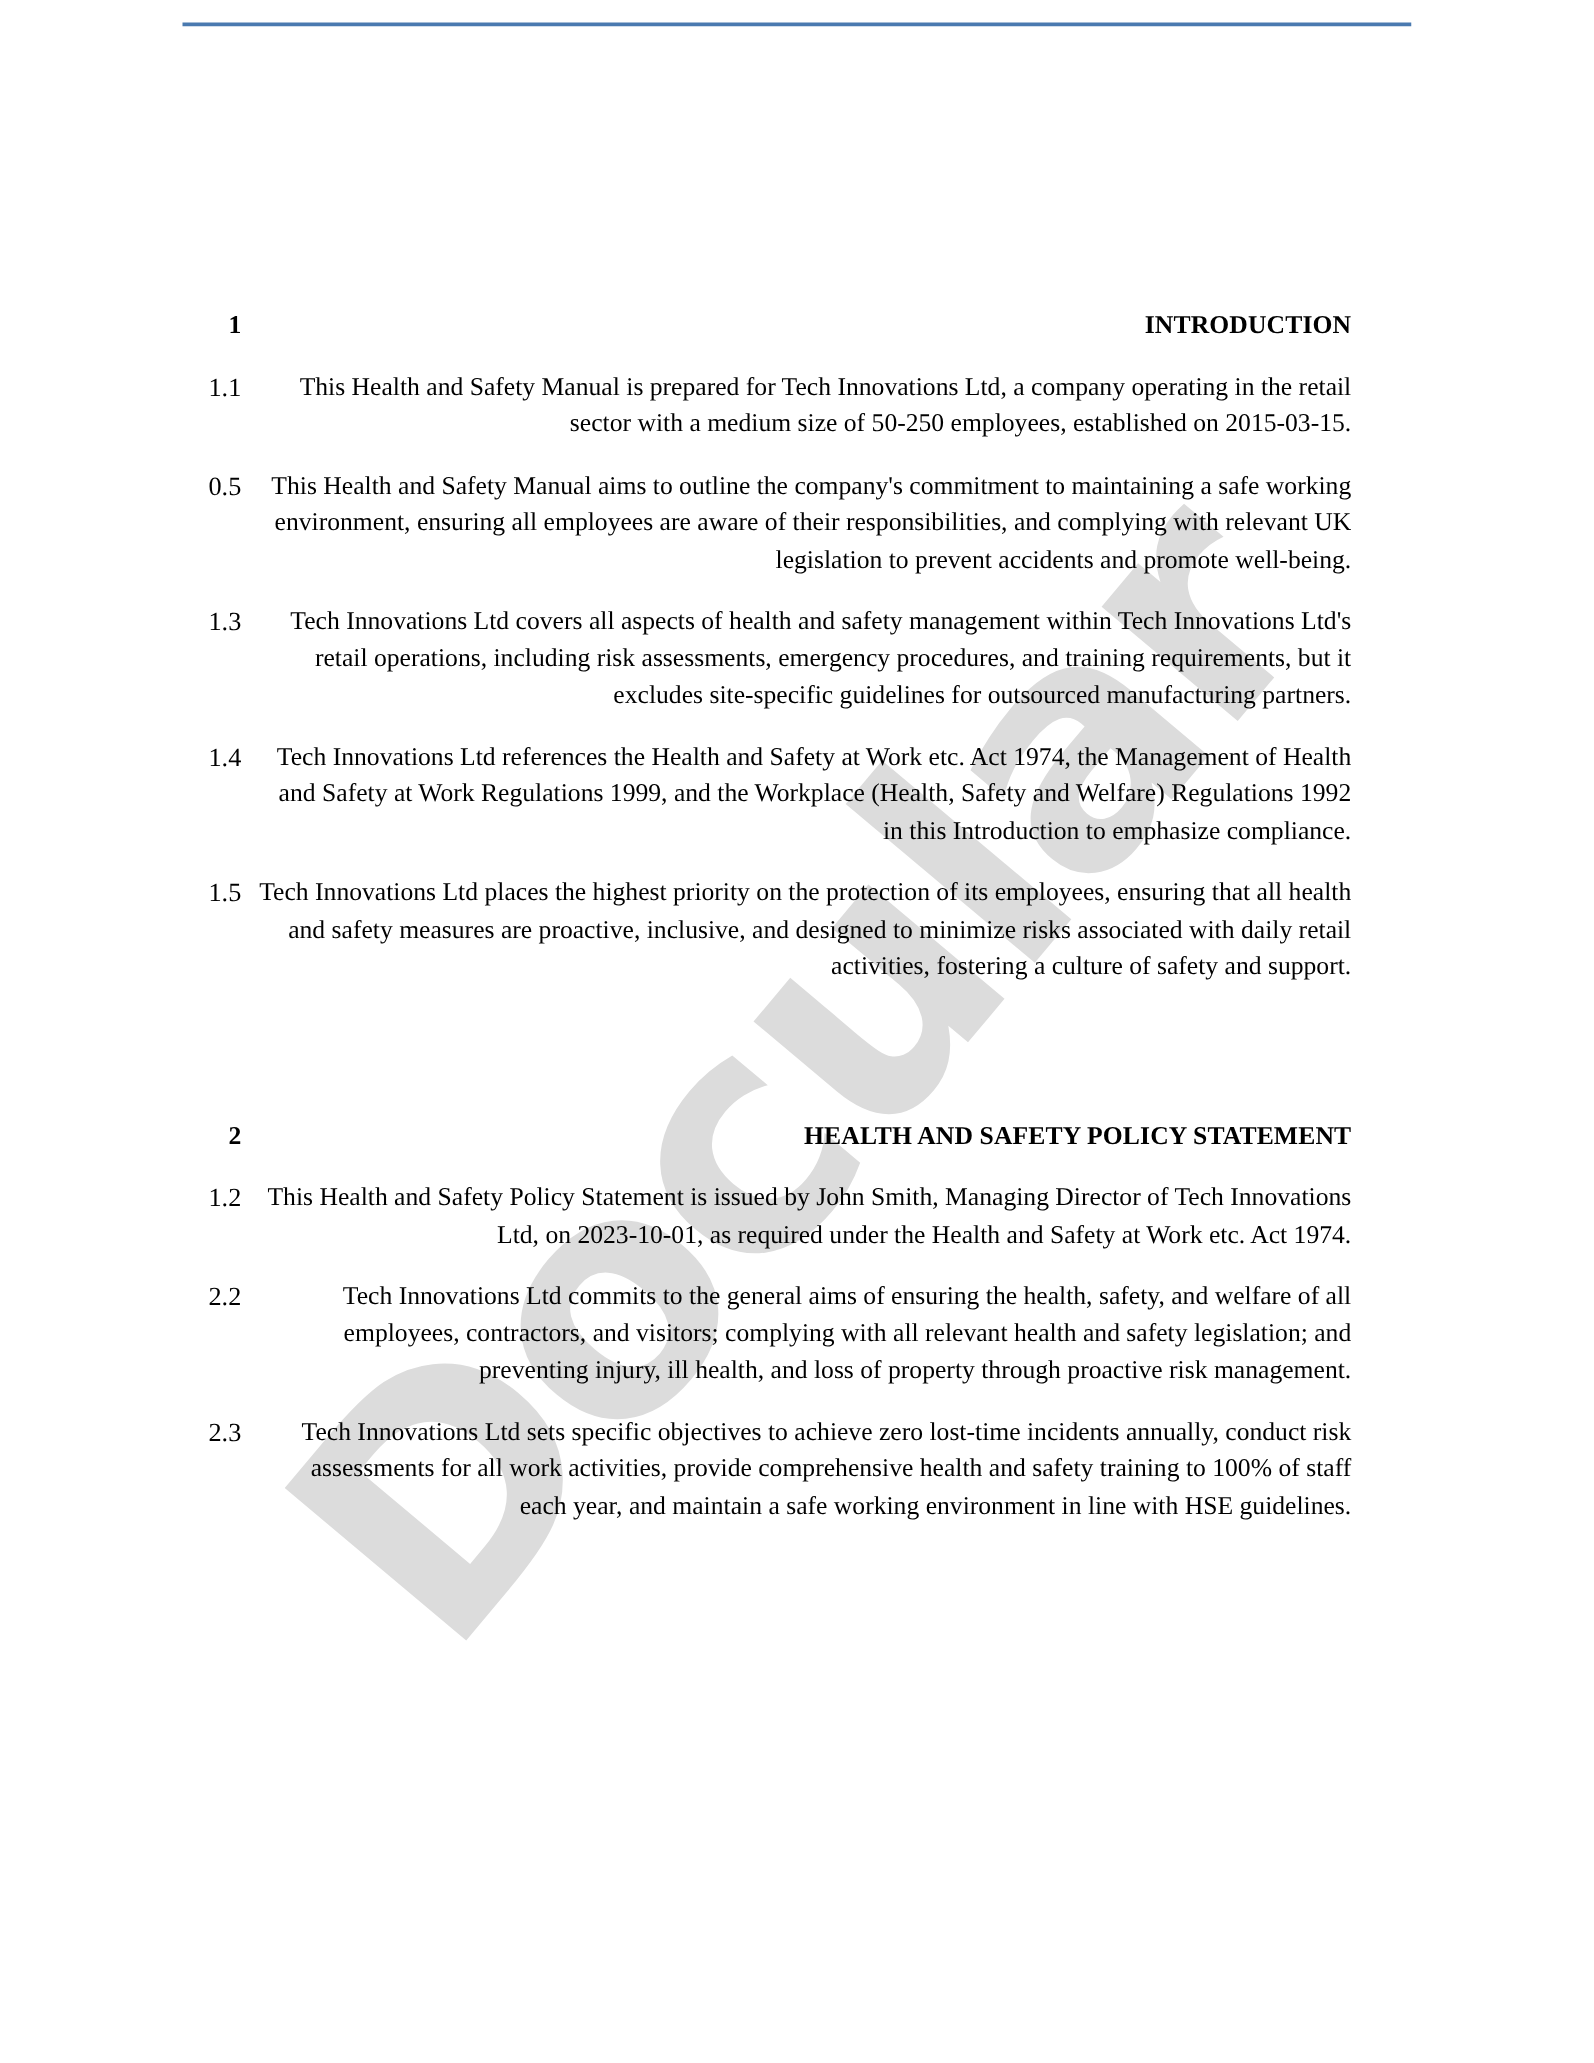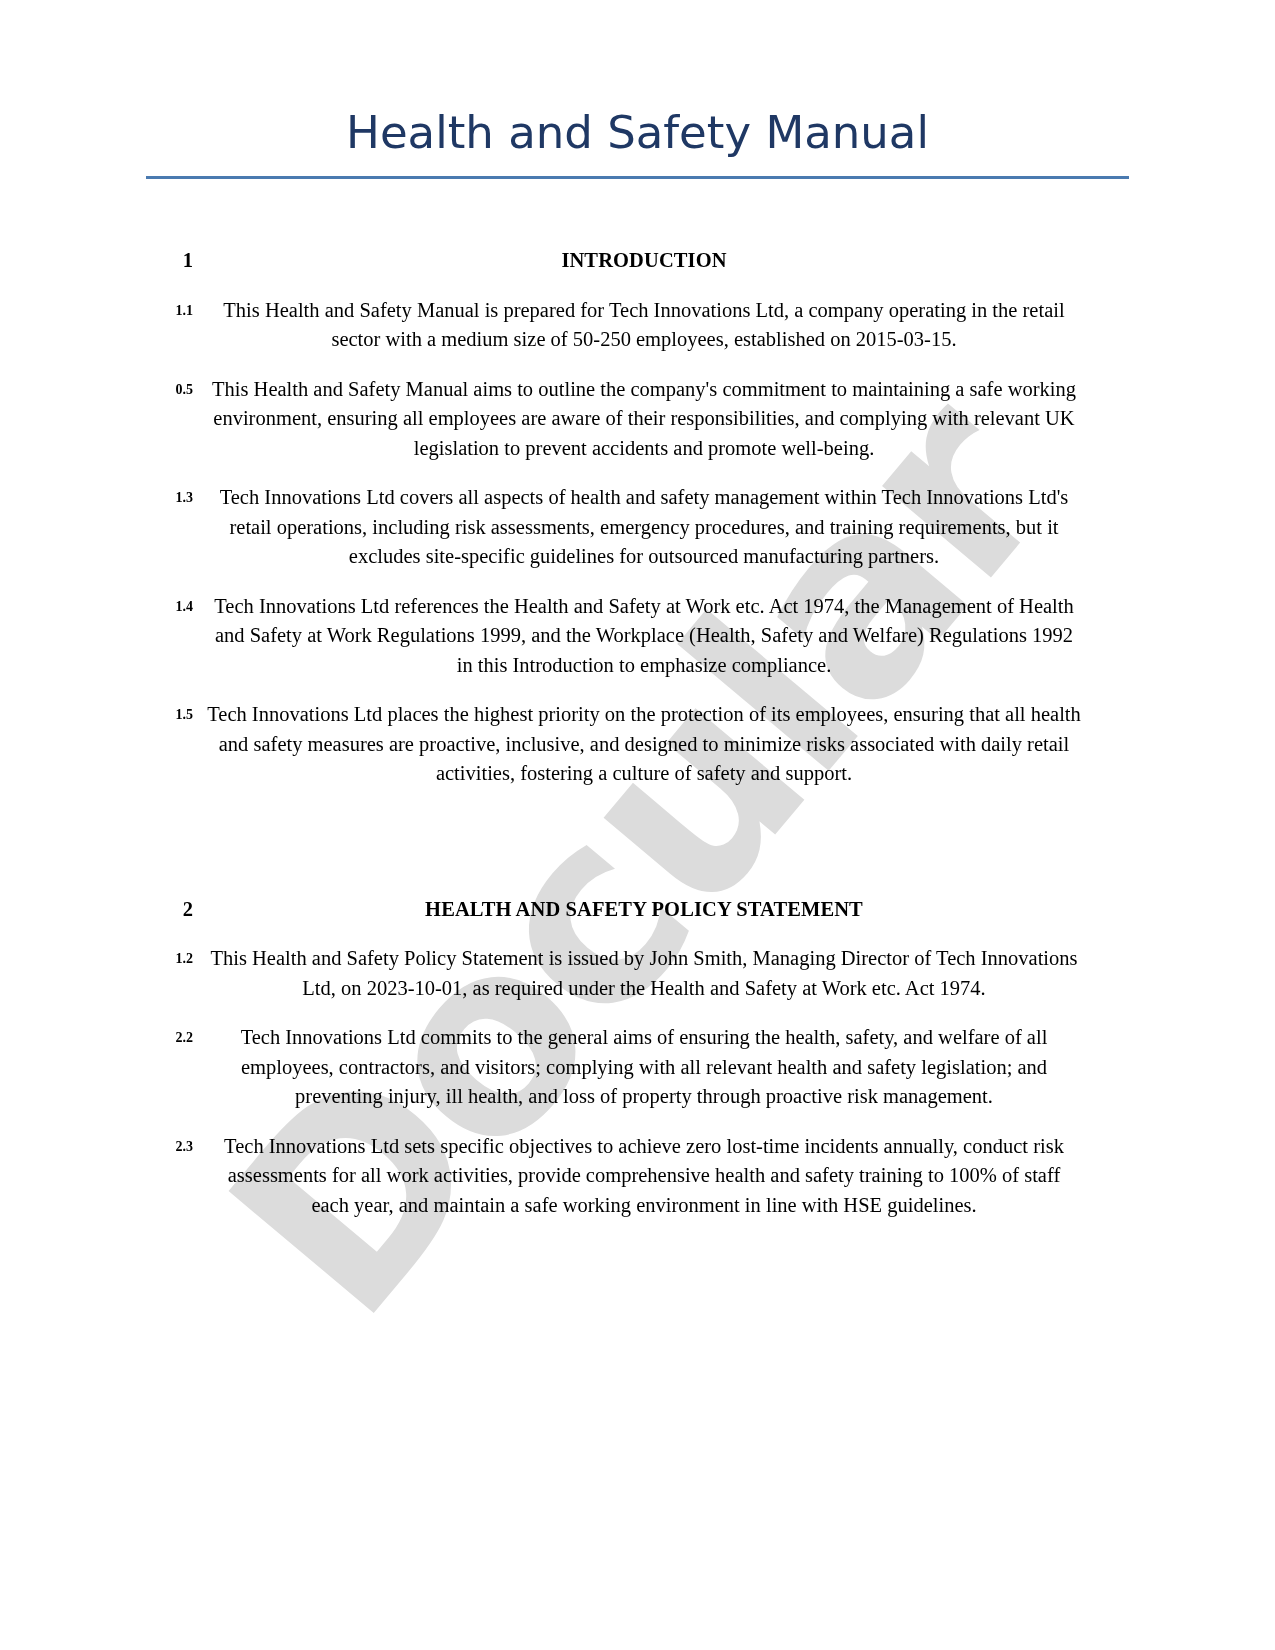--- a/index.html
+++ b/index.html
@@ -92,30 +92,29 @@
     display: flex;
     align-items: flex-start;
     width: 940px;
     margin-left: 141px;
   }
 
   .num {
     flex: 0 0 52px;
     text-align: right;
     padding-right: 0;
-    font-size: 14px;
+    font-size: 21px;
     line-height: 29.5px;
-    font-weight: bold;
   }
   .txt {
     flex: 1 1 auto;
     padding-left: 14px;
     font-size: 20.5px;
     line-height: 29.5px;
-    text-align: center;
+    text-align: right;
   }
 
   
   .heading {
     margin-bottom: 20px;
   }
   .heading .num {
     font-weight: 700;
     font-size: 20.5px;
   }
@@ -139,21 +138,20 @@
 </head>
 <body>
 
 <div class="page">
 
   <div class="watermark-layer">
     <div class="watermark-text">Docular</div>
   </div>
 
   <div class="doc-header">
-    <h1 class="doc-title">Health and Safety Manual</h1>
     <div class="title-rule"></div>
   </div>
 
   <div class="doc-body" id="doc-body">
       <div class="block heading">
         <div class="num">1</div>
         <div class="txt">INTRODUCTION</div>
       </div>
       <div class="block clause">
         <div class="num">1.1</div>

